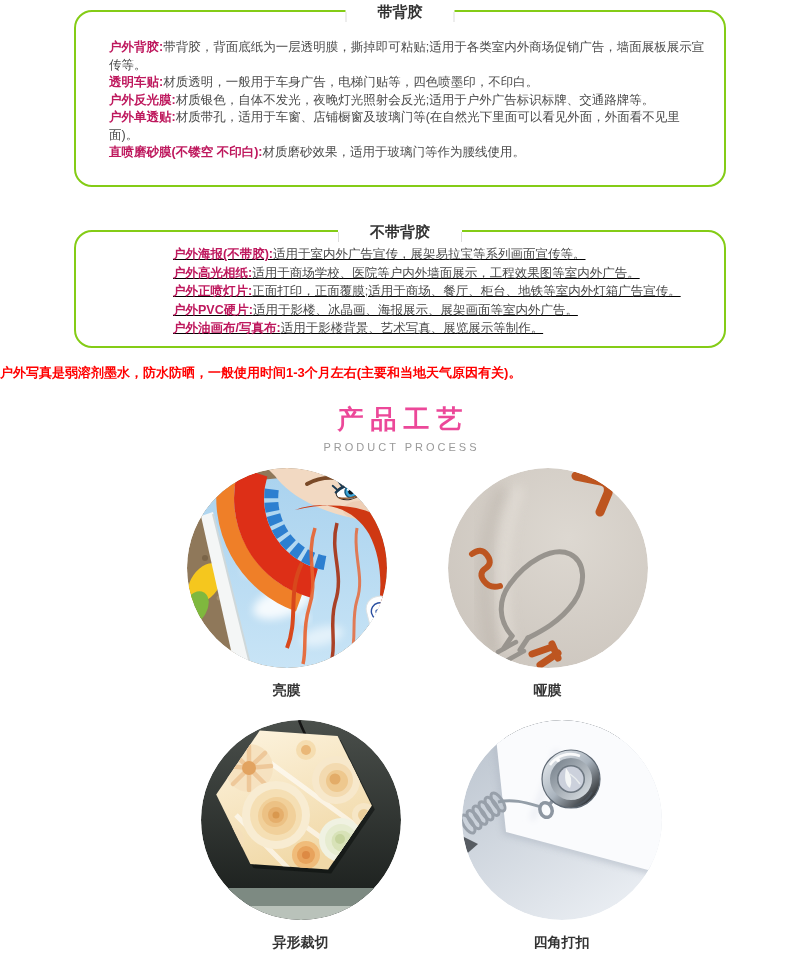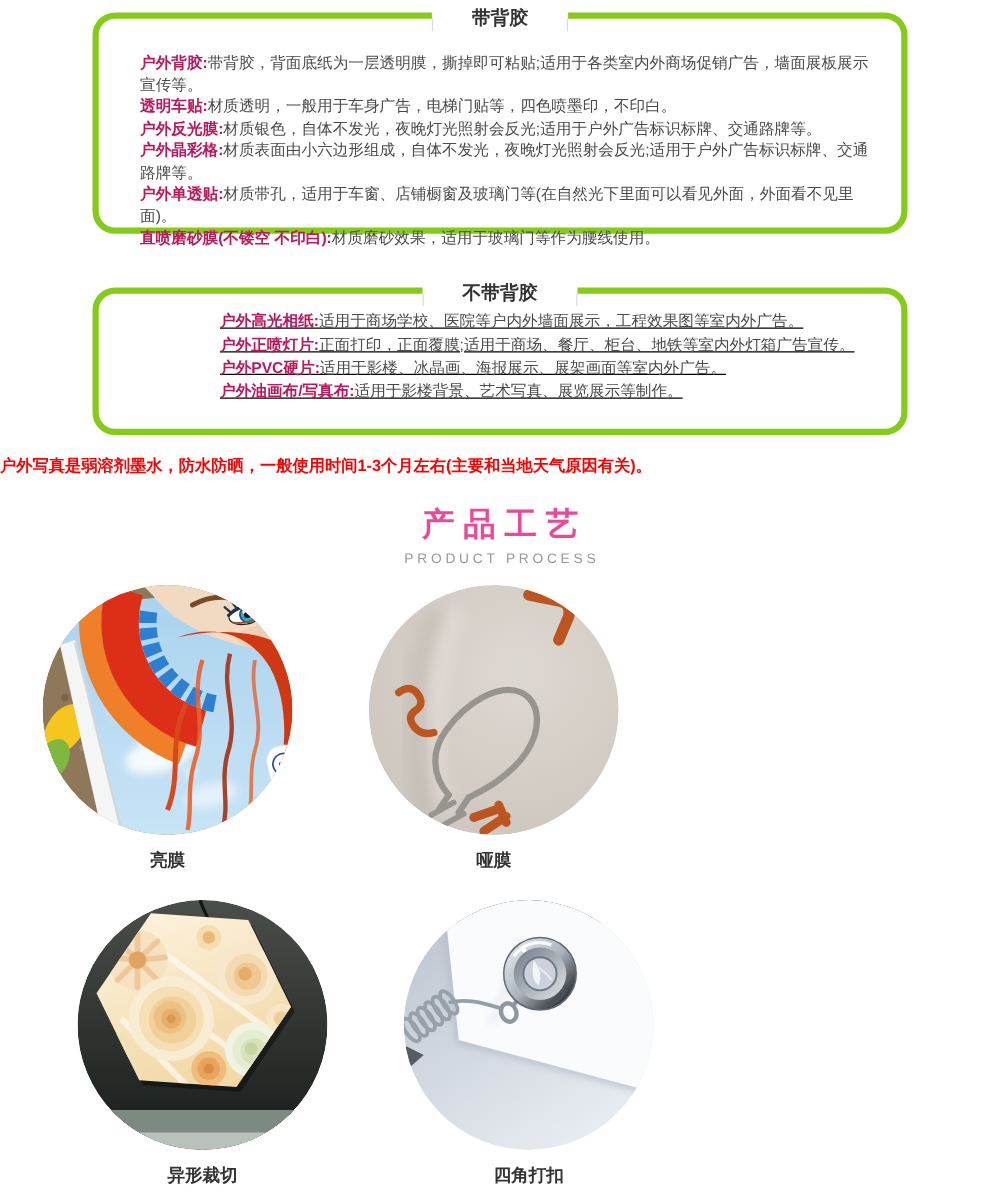--- a/index.html
+++ b/index.html
@@ -1,20 +1,20 @@
 <!DOCTYPE html>
 <html><head>
 <meta charset="utf-8">
 <style>
   html,body{margin:0;padding:0;background:#ffffff;}
   body{width:800px;height:959px;overflow:hidden;font-family:"Liberation Sans","DejaVu Sans",sans-serif;-webkit-font-smoothing:antialiased;}
   .page{width:800px;position:relative;}
 
   
-  .panel{position:relative;width:652px;margin:0 auto;border:5px solid #84cc16;border-radius:18px;box-sizing:border-box;background:#fff;}
+  .panel{position:relative;width:652px;margin:0 auto;border:2px solid #84cc16;border-radius:18px;box-sizing:border-box;background:#fff;}
   .panel-1{margin-top:10px;height:177px;padding:27px 18px 0 33px;}
   .panel-2{margin-top:43px;height:118px;padding:13px 26px 0 97px;text-decoration:underline;}
   .panel-title{position:absolute;top:-10px;left:50%;transform:translateX(-50%);height:20px;line-height:20px;
     background:#fff;padding:0 32px;font-size:15px;font-weight:bold;color:#333;white-space:nowrap;}
   .panel-title::before,.panel-title::after{content:"";position:absolute;top:50%;width:1px;height:10px;background:#dcdcdc;}
   .panel-title::before{left:0;}
   .panel-title::after{right:0;}
   .panel-1 .li{font-size:12.5px;line-height:17.5px;}
   .panel-2 .li{font-size:12.5px;line-height:18.5px;}
   .li{margin:0;color:#4a4a4a;letter-spacing:0;}
@@ -22,49 +22,49 @@
 
   
   .notice{margin:16px 0 0;text-align:left;font-size:13px;font-weight:bold;line-height:18px;}
 
   
   .section-header{margin-top:22px;text-align:center;}
   .section-header h2{margin:0;font-size:26px;line-height:30px;font-weight:bold;color:#ec4899;letter-spacing:7px;text-indent:7px;}
   .section-header .subtitle{margin-top:6px;font-size:11px;line-height:14px;color:#999;letter-spacing:3px;text-indent:3px;}
 
   
-  .process-row{display:flex;gap:61px;padding-left:34px;font-family:Liberation Serif, serif;}
+  .process-row{display:flex;justify-content:center;gap:61px;padding-left:34px;}
   .row-1{margin-top:14px;}
   .row-2{margin-top:21px;margin-left:28px;}
   .process-item{margin:0;width:200px;display:flex;flex-direction:column;align-items:center;}
   .circle{width:200px;height:200px;border-radius:50%;overflow:hidden;}
   .circle svg{display:block;width:200px;height:200px;}
   .process-item figcaption{margin-top:13px;font-size:14px;line-height:18px;font-weight:bold;color:#333;}
 </style>
 </head>
 <body>
 
 <div class="page">
 
   <section class="panel panel-1">
     <div class="panel-title">
       <span>带背胶</span>
     </div>
     <p class="li"><span class="term">户外背胶:</span><span>带背胶，背面底纸为一层透明膜，撕掉即可粘贴;适用于各类室内外商场促销广告，墙面展板展示宣传等。</span></p>
     <p class="li"><span class="term">透明车贴:</span><span>材质透明，一般用于车身广告，电梯门贴等，四色喷墨印，不印白。</span></p>
     <p class="li"><span class="term">户外反光膜:</span><span>材质银色，自体不发光，夜晚灯光照射会反光;适用于户外广告标识标牌、交通路牌等。</span></p>
-    <p class="li"><span class="term">户外晶彩格:</span><span>材质表面由小六边形组成，自体不发光，夜晚灯光照射会反光;适用于户外广告标识标牌、交通路牌等。</span></p>
     <p class="li"><span class="term">户外单透贴:</span><span>材质带孔，适用于车窗、店铺橱窗及玻璃门等(在自然光下里面可以看见外面，外面看不见里面)。</span></p>
     <p class="li"><span class="term">直喷磨砂膜(不镂空 不印白):</span><span>材质磨砂效果，适用于玻璃门等作为腰线使用。</span></p>
   </section>
 
   <section class="panel panel-2">
     <div class="panel-title">
       <span>不带背胶</span>
     </div>
+    <p class="li"><span class="term">户外海报(不带胶):</span><span>适用于室内外广告宣传，展架易拉宝等系列画面宣传等。</span></p>
     <p class="li"><span class="term">户外高光相纸:</span><span>适用于商场学校、医院等户内外墙面展示，工程效果图等室内外广告。</span></p>
     <p class="li"><span class="term">户外正喷灯片:</span><span>正面打印，正面覆膜;适用于商场、餐厅、柜台、地铁等室内外灯箱广告宣传。</span></p>
     <p class="li"><span class="term">户外PVC硬片:</span><span>适用于影楼、冰晶画、海报展示、展架画面等室内外广告。</span></p>
     <p class="li"><span class="term">户外油画布/写真布:</span><span>适用于影楼背景、艺术写真、展览展示等制作。</span></p>
   </section>
 
   <p class="notice" style="color:#ff0000;">户外写真是弱溶剂墨水，防水防晒，一般使用时间1-3个月左右(主要和当地天气原因有关)。</p>
 
   <header class="section-header">
     <h2>产品工艺</h2>

